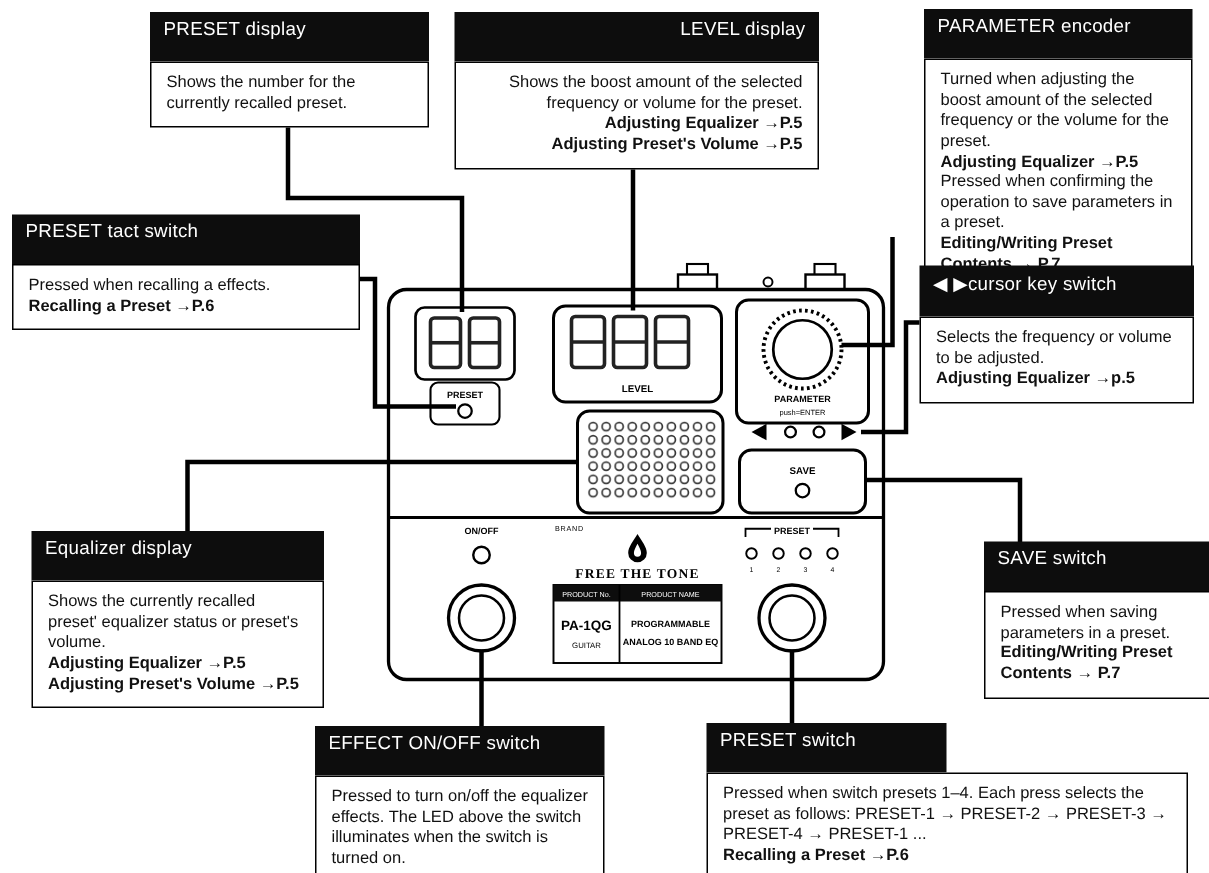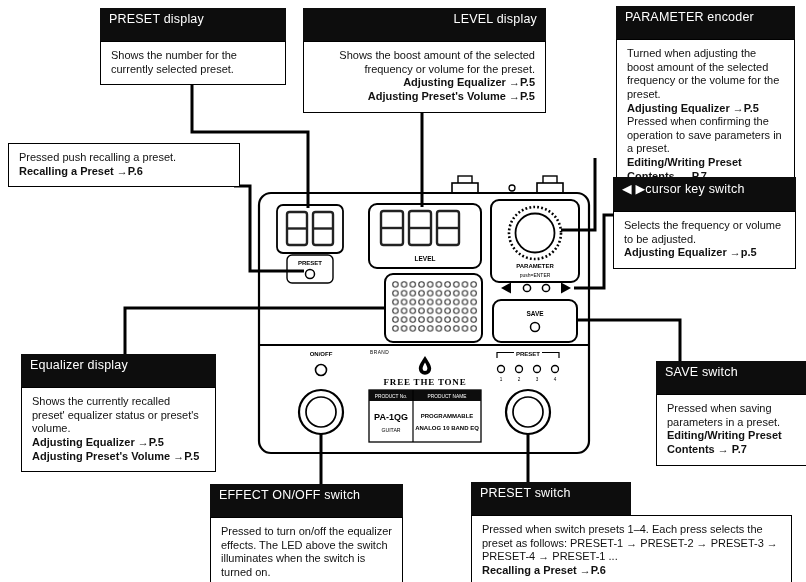--- a/index.html
+++ b/index.html
@@ -144,21 +144,21 @@
       <polyline points="125,358 125,308 386,308"></polyline>
       <polyline points="680,365 680,320 577,320"></polyline>
       <polyline points="321,488 321,433"></polyline>
       <polyline points="528,486 528,433"></polyline>
     </g>
   </svg>
 
   <div class="callout" style="left:100px; top:8px; width:186px;">
     <div class="callout-header">PRESET display</div>
     <div class="callout-body">
-      <div class="ln">Shows the number for the currently selected preset.</div>
+      <div class="ln">Shows the number for the currently recalled preset.</div>
     </div>
   </div>
 
   <div class="callout" style="left:303px; top:8px; width:243px;text-align:right;">
     <div class="callout-header">LEVEL display</div>
     <div class="callout-body">
       <div class="ln">Shows the boost amount of the selected frequency or volume for the preset.</div>
       <div class="ln bold">Adjusting Equalizer →P.5</div>
       <div class="ln bold">Adjusting Preset's Volume →P.5</div>
     </div>
@@ -168,22 +168,23 @@
     <div class="callout-header">PARAMETER encoder</div>
     <div class="callout-body">
       <div class="ln">Turned when adjusting the boost amount of the selected frequency or the volume for the preset.</div>
       <div class="ln bold">Adjusting Equalizer →P.5</div>
       <div class="ln">Pressed when confirming the operation to save parameters in a preset.</div>
       <div class="ln bold">Editing/Writing Preset Contents → P.7</div>
     </div>
   </div>
 
   <div class="callout" style="left:8px; top:143px; width:232px;">
-    <div class="callout-body">
-      <div class="ln">Pressed push recalling a preset.</div>
+    <div class="callout-header">PRESET tact switch</div>
+    <div class="callout-body">
+      <div class="ln">Pressed when recalling a effects.</div>
       <div class="ln bold">Recalling a Preset →P.6</div>
     </div>
   </div>
 
   <div class="callout" style="left:613px; top:177px; width:183px;">
     <div class="callout-header">◀ ▶cursor key switch</div>
     <div class="callout-body">
       <div class="ln">Selects the frequency or volume to be adjusted.</div>
       <div class="ln bold">Adjusting Equalizer →p.5</div>
     </div>

